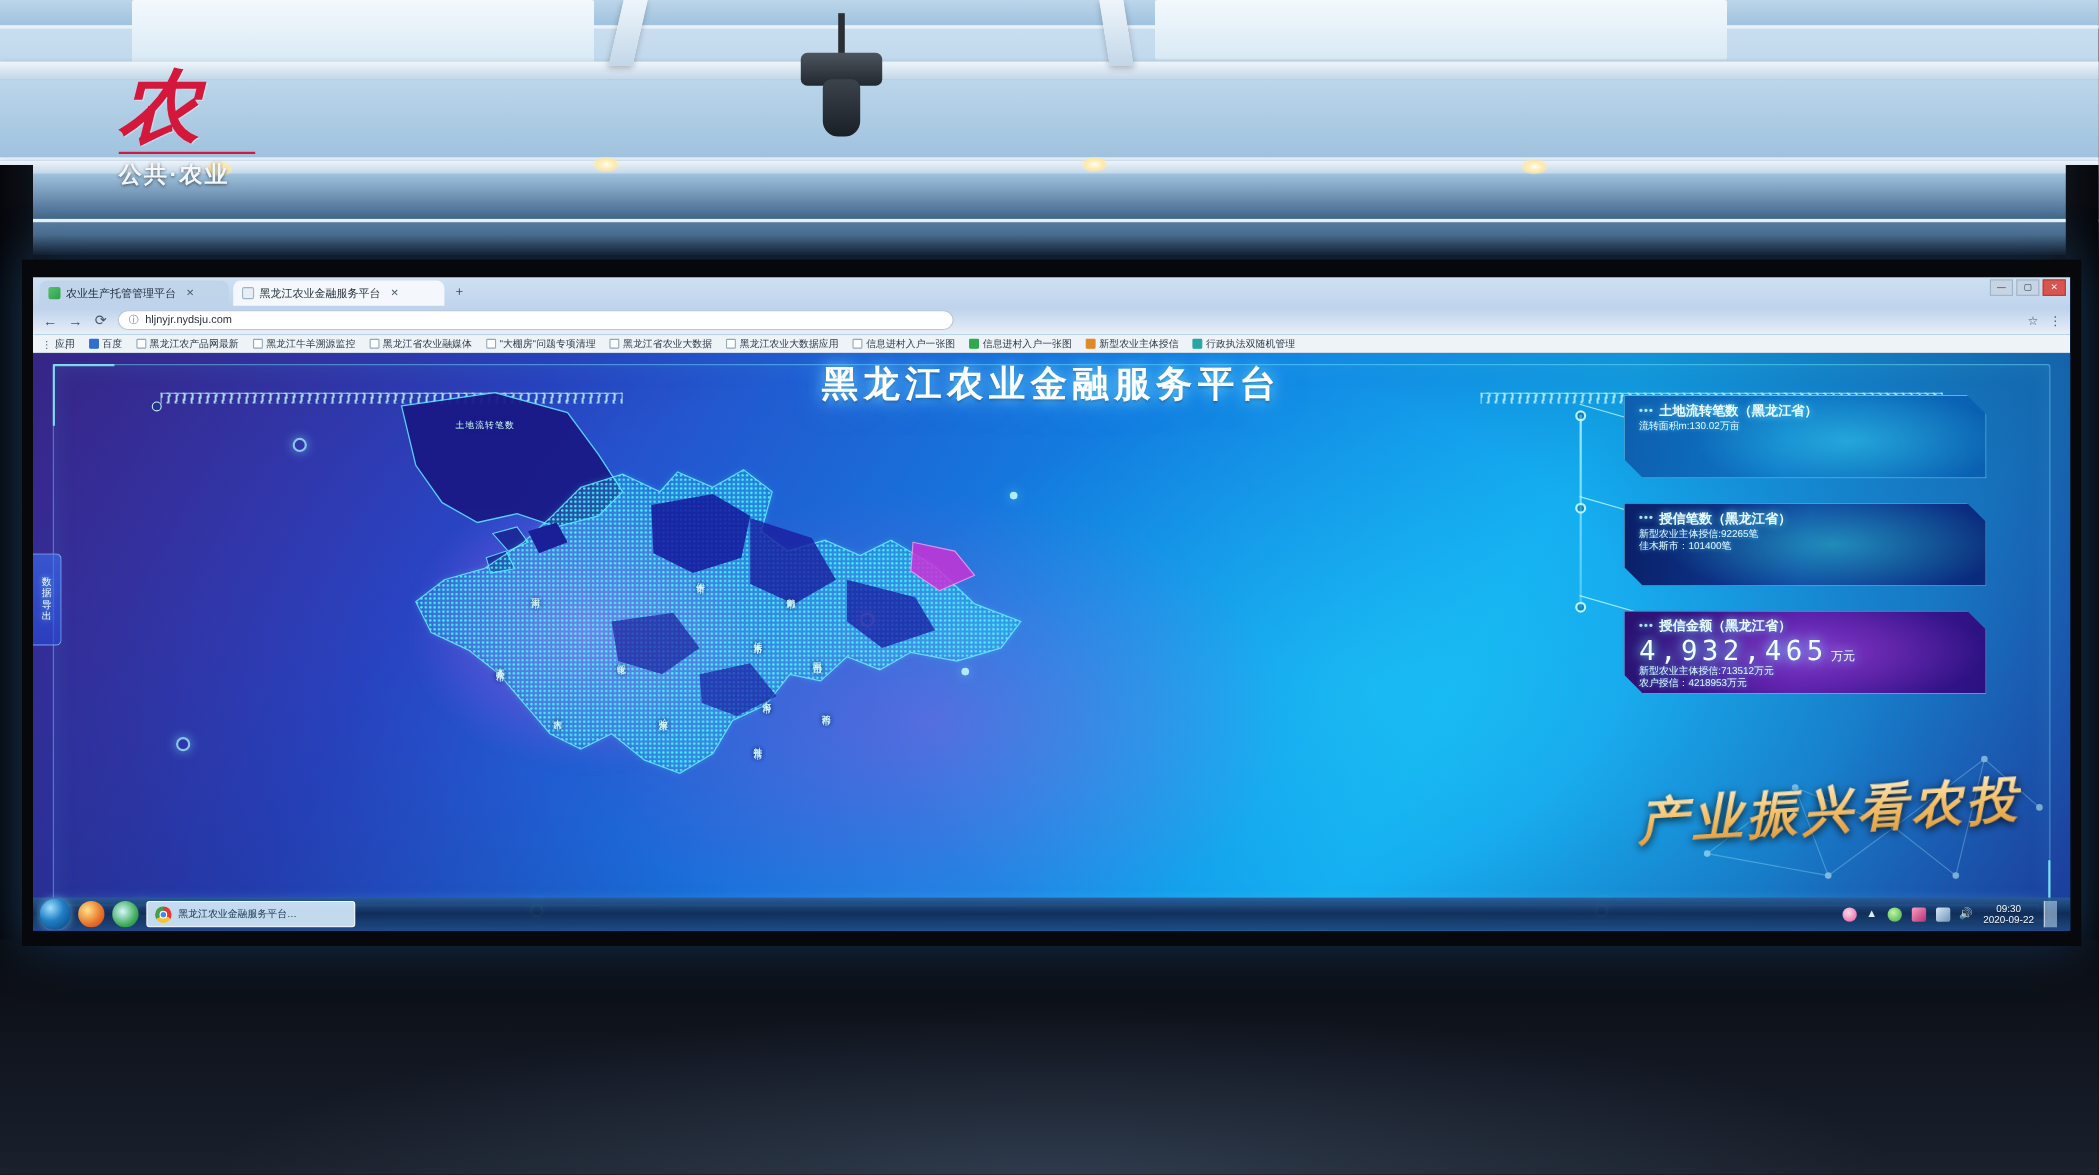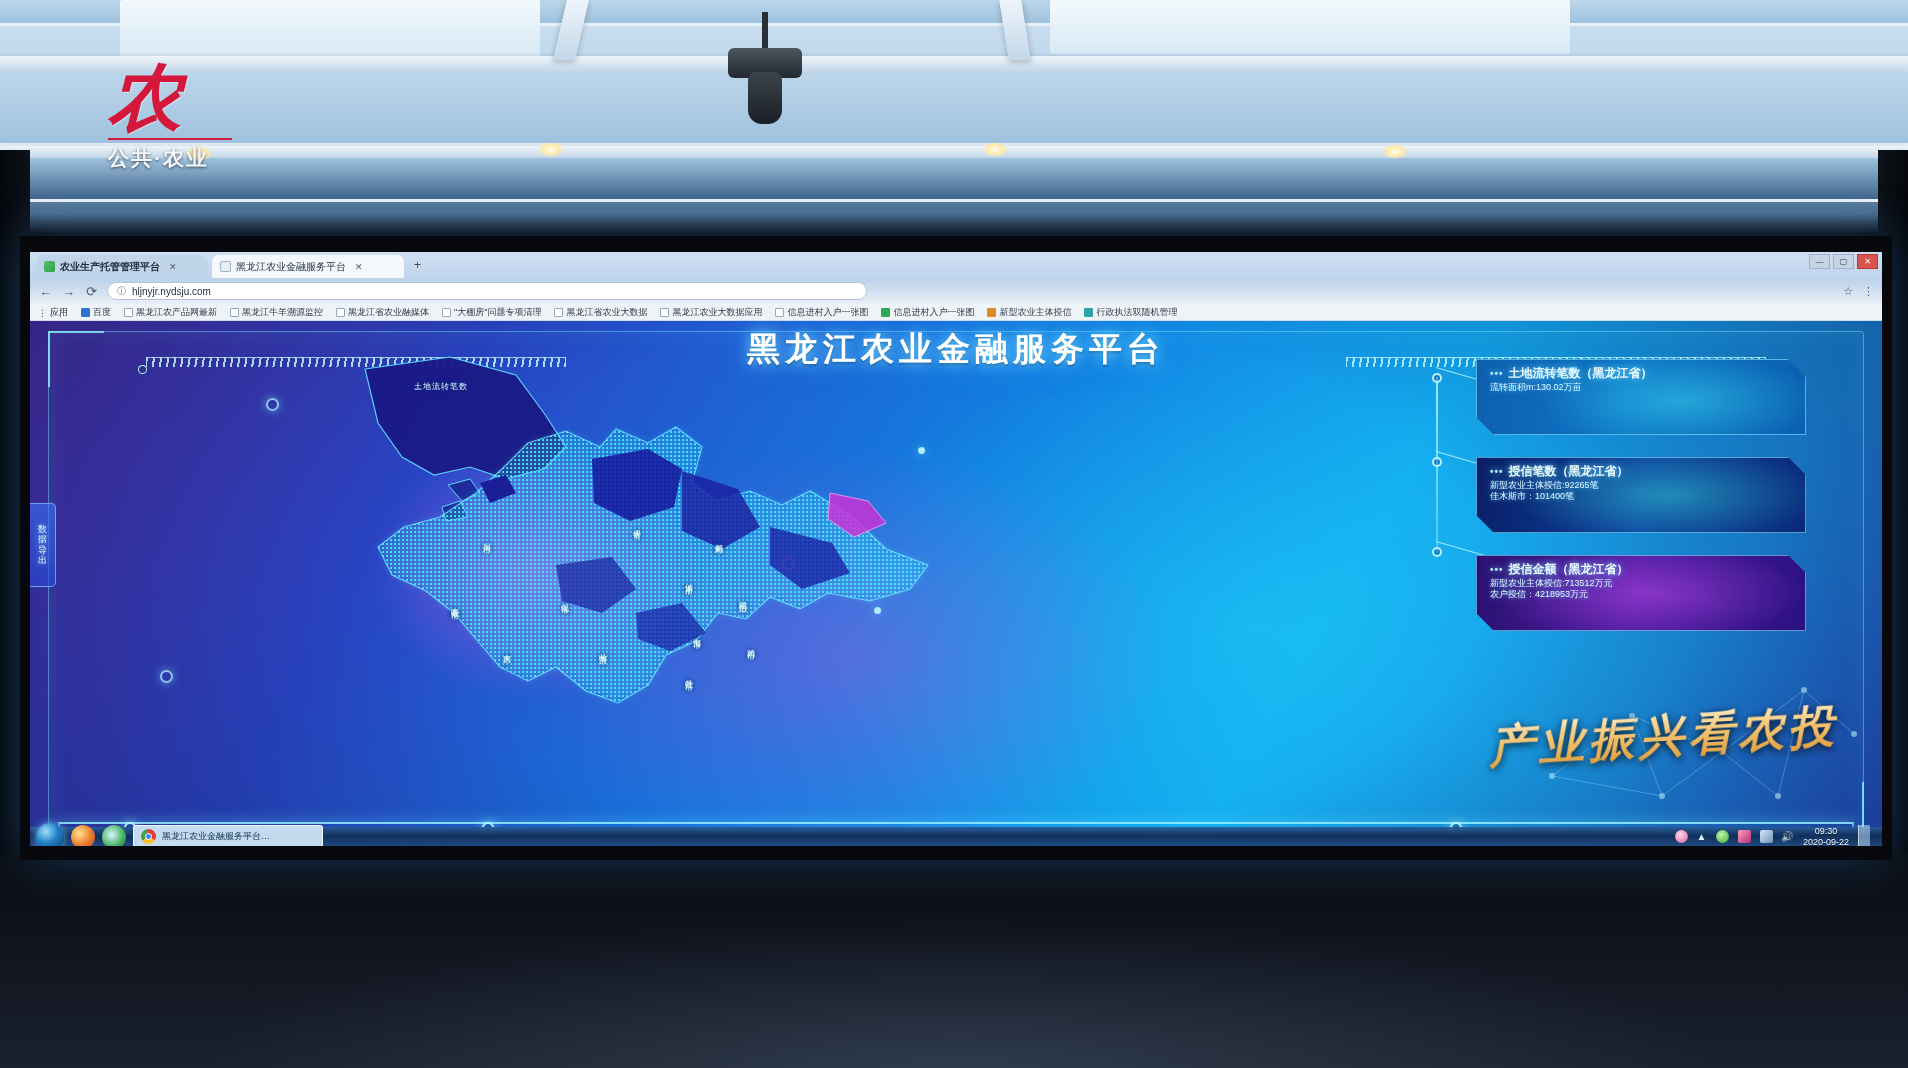--- a/index.html
+++ b/index.html
@@ -293,21 +293,21 @@
     position: absolute; width: 10px; height: 10px; border-radius: 50%;
     border: 2px solid rgba(190,250,255,.95); background: rgba(10,70,140,.4);
   }
   .spine-arm {
     position: absolute; height: 1px; background: rgba(190,250,255,.8);
     transform-origin: left center;
   }
 
   
   .taskbar {
-    position: absolute; left: 0; bottom: 0; width: 1852px; height: 19px;
+    position: absolute; left: 0; bottom: 0; width: 1852px; height: 30px;
     background: linear-gradient(180deg, rgba(40,90,150,.92) 0%, rgba(16,44,86,.96) 48%, rgba(30,74,128,.95) 100%);
     display: flex; align-items: center; padding: 0 6px; gap: 7px;
   }
   .start-orb {
     width: 28px; height: 28px; border-radius: 50%;
     background: radial-gradient(circle at 35% 30%, #9fe0ff, #1f7ec4 45%, #0b3f72 100%);
     box-shadow: 0 0 8px rgba(110,200,255,.8);
     flex: 0 0 auto;
   }
   .tb-icon { width: 24px; height: 24px; border-radius: 4px; flex: 0 0 auto; }
@@ -409,21 +409,21 @@
     <div class="rule"></div>
     <div class="sub">公共·农业</div>
   </div>
 
   <div class="wall-bezel"></div>
 
   <div class="screen">
 
     <div class="browser-top">
       <div class="tabstrip">
-        <div class="tab inactive" style="left:6px;width:172px;font-weight:bold;">
+        <div class="tab inactive" style="left:6px;width:172px;">
           <span class="favicon"></span>
           <span>农业生产托管管理平台</span>
           <span class="xclose">✕</span>
         </div>
         <div class="tab active" style="left:182px;width:192px;">
           <span class="favicon doc"></span>
           <span>黑龙江农业金融服务平台</span>
           <span class="xclose">✕</span>
         </div>
         <span class="newtab" style="left:384px;">+</span>
@@ -645,20 +645,23 @@
             <g fill="none" stroke="#e879ff" stroke-width="2">
               <circle cx="20" cy="20" r="10"></circle>
               <path d="M20 4v5M20 31v5M4 20h5M31 20h5M8.6 8.6l3.5 3.5M27.9 27.9l3.5 3.5M31.4 8.6l-3.5 3.5M12.1 27.9l-3.5 3.5"></path>
               <path d="M15 20a5 5 0 0 1 9-3M25 20a5 5 0 0 1-9 3" stroke-width="1.8"></path>
             </g>
           </svg>
           <div class="kpi-head">
             <span class="dots">•••</span>
             <span>授信金额（黑龙江省）</span>
           </div>
+          <div class="kpi-value">
+            <span>4,932,465</span><span class="unit">万元</span>
+          </div>
           <div class="kpi-sub">新型农业主体授信:713512万元</div>
           <div class="kpi-sub">农户授信：4218953万元</div>
         </div>
       </div>
 
       <div class="bottom-rail"></div>
       <div class="rail-dot" style="left:94px;"></div>
       <div class="rail-dot" style="left:452px;"></div>
       <div class="rail-dot" style="right:420px;"></div>
 

